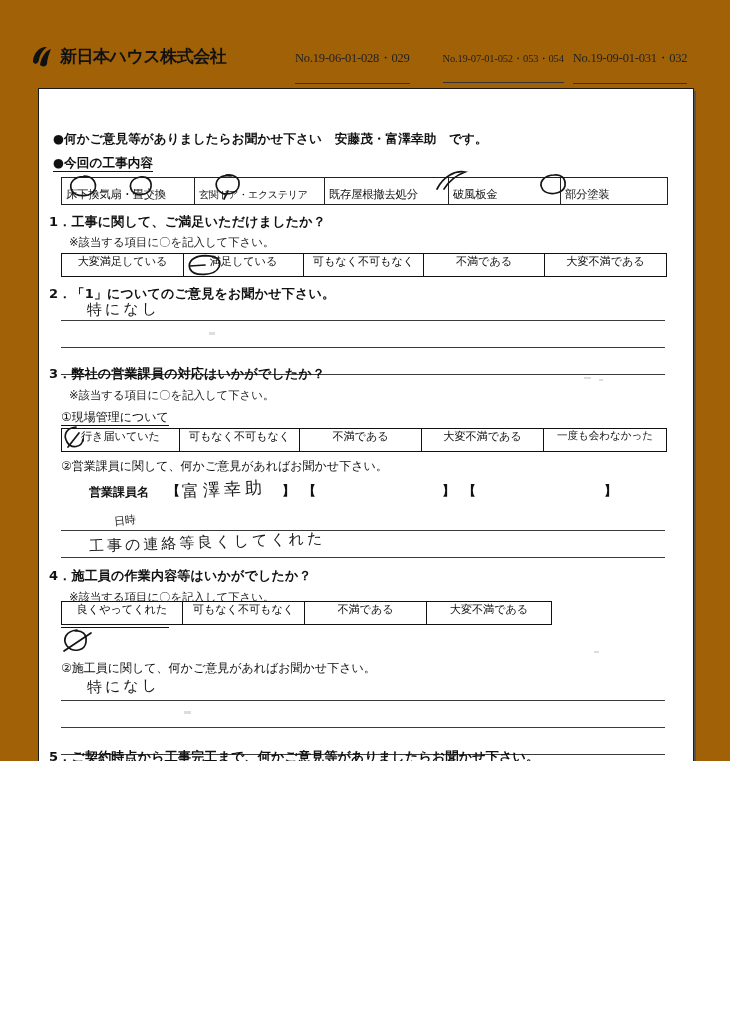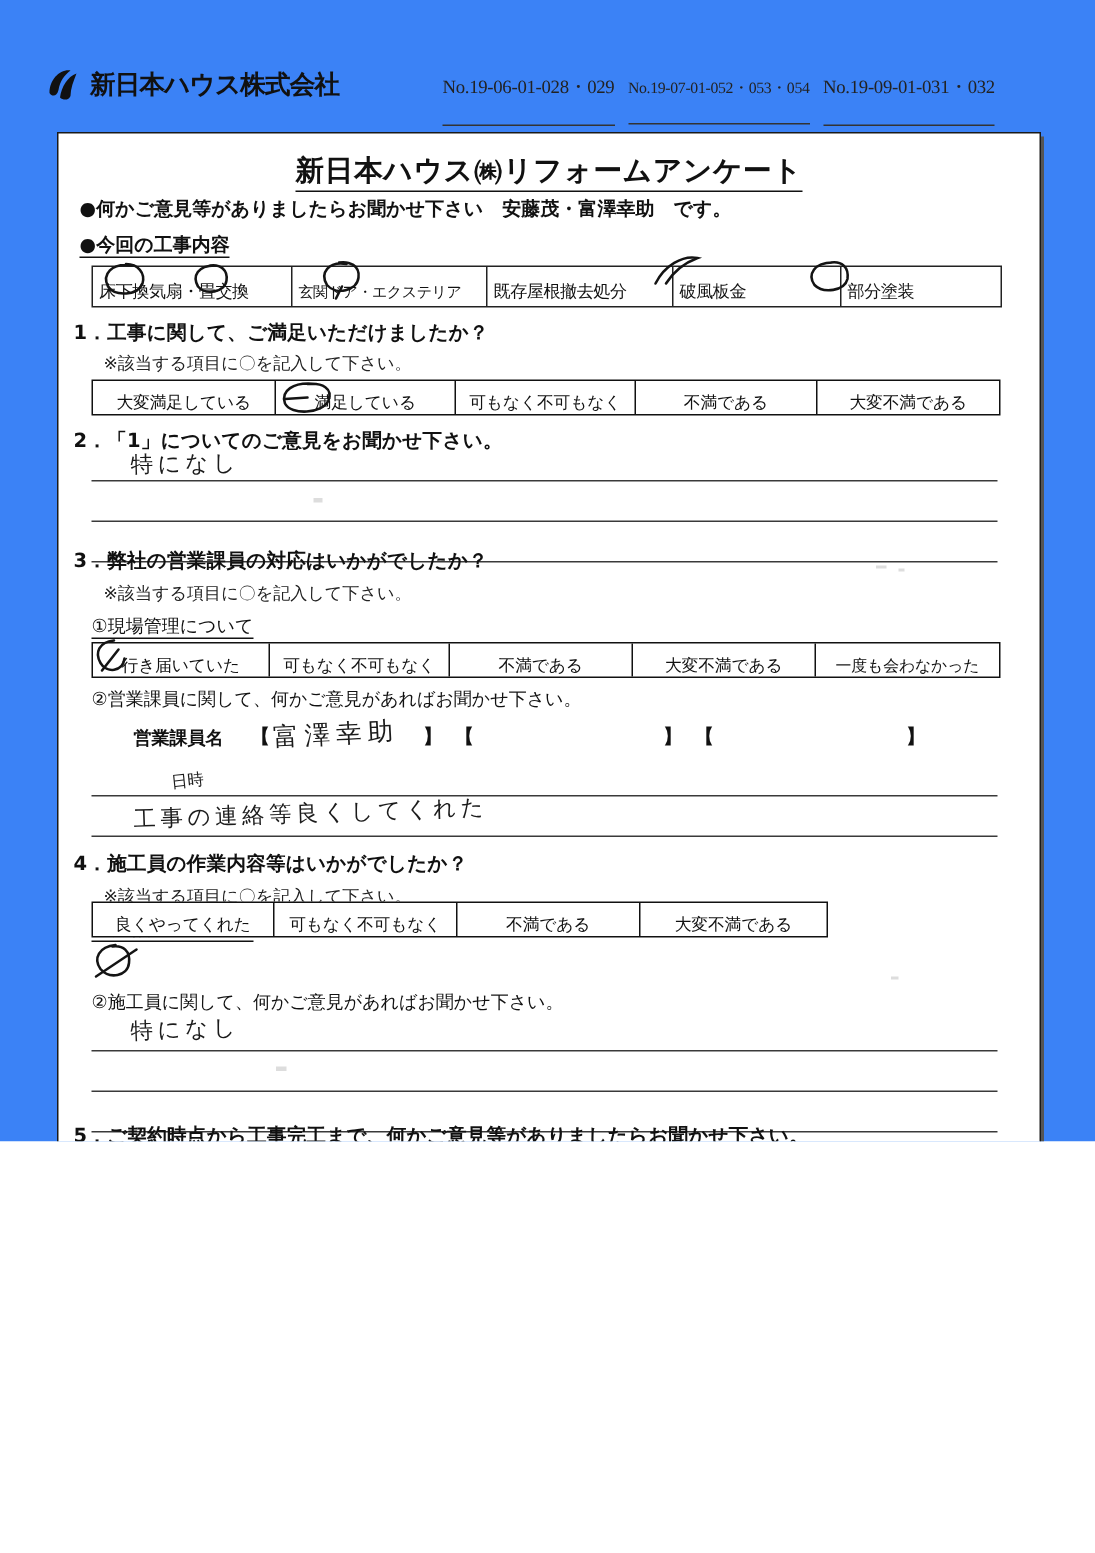--- a/index.html
+++ b/index.html
@@ -8,21 +8,21 @@
     background: #ffffff;
   }
   body {
     font-family: "Liberation Serif", "DejaVu Serif", serif;
     color: #1a1a1a;
   }
   #page {
     position: relative;
     width: 730px;
     height: 761px;
-    background: #3b82f6;
+    background: #a16207;
     overflow: hidden;
   }
 
   
   .hdr {
     position: absolute;
     left: 30px; top: 44px;
     width: 670px; height: 34px;
   }
   .logo-wrap {
@@ -44,21 +44,21 @@
     white-space: nowrap;
   }
   .refno {
     font-family: "Liberation Serif", serif;
     font-size: 12.5px;
     color: #222;
     border-bottom: 1px solid #333;
     padding-bottom: 16px;
     letter-spacing: -0.2px;
   }
-  .refno.small { font-size: 10.5px; }
+  .refno.small { font-size: 10.5px; margin-left: 24px; }
 
   
   .frame {
     position: absolute;
     left: 38px; top: 88px;
     width: 654px; height: 900px;
     border: 1.6px solid #1a1a1a;
     box-shadow: 2.5px 2.5px 0 -0.5px #555;
     background: #fff;
   }
@@ -120,21 +120,21 @@
   
   .opt-table {
     position: absolute;
     display: flex;
     border: 1.5px solid #111;
     background: #fff;
     height: 22px;
   }
   .opt-cell {
     display: flex;
-    align-items: flex-end;
+    align-items: flex-start;
     justify-content: center;
     border-right: 1.2px solid #111;
     font-family: "DejaVu Sans", sans-serif;
     font-size: 11.2px;
     color: #111;
     white-space: nowrap;
     position: relative;
     box-sizing: border-box;
     letter-spacing: -0.1px;
   }
@@ -259,23 +259,20 @@
     <div class="refnos">
       <span class="refno">No.19-06-01-028・029</span>
       <span class="refno small">No.19-07-01-052・053・054</span>
       <span class="refno">No.19-09-01-031・032</span>
     </div>
   </div>
 
   <div class="frame">
   <div class="frame-inner">
 
-    <div class="title">
-      <span>新日本ハウス㈱リフォームアンケート</span>
-    </div>
 
     <div class="bullet-line" style="left:14px; top:42px;">●何かご意見等がありましたらお聞かせ下さい　安藤茂・富澤幸助　です。</div>
 
     <div class="bullet-line" style="left:14px; top:66px;">
       <span class="ul">●今回の工事内容</span>
     </div>
 
     <div class="work-table" style="left:22px; top:88px; width:605px;">
       <div class="work-cell" style="width:133px;">
         <span>床下換気扇・畳交換</span>

